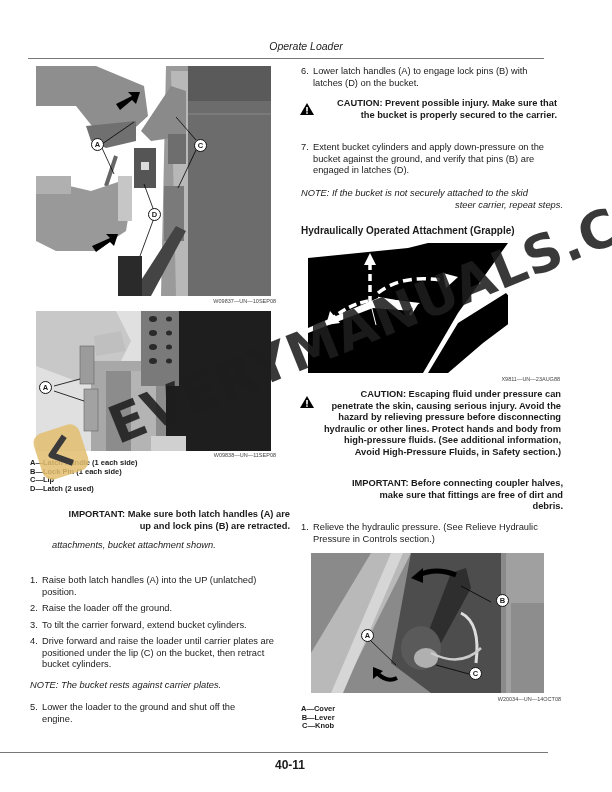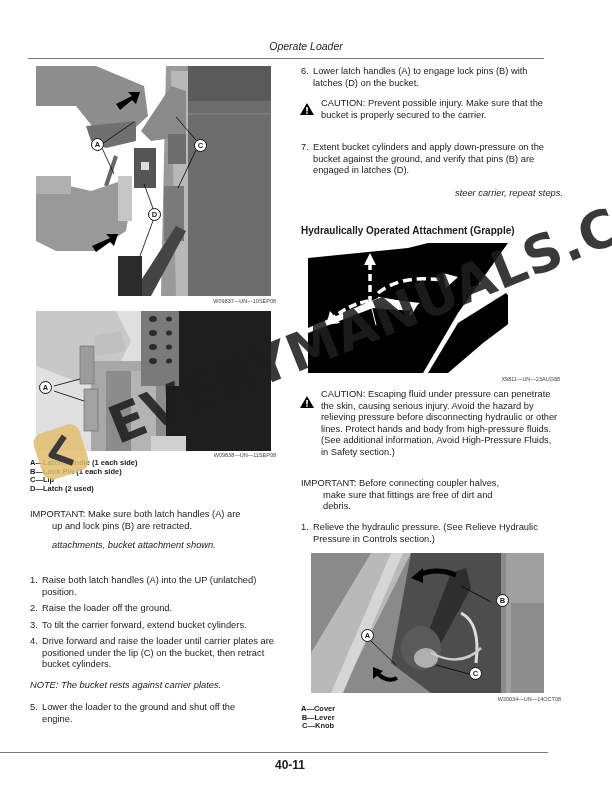--- a/index.html
+++ b/index.html
@@ -10,21 +10,21 @@
   .rule { position: absolute; left: 28px; width: 516px; height: 1px; background: #777; }
   .rule.top { top: 58px; }
   .rule.bottom { top: 752px; left: 0; width: 548px; }
   .page-number { position: absolute; top: 758px; left: 0; width: 580px; text-align: center;
                  font-weight: bold; font-size: 12px; }
   .fig { position: absolute; overflow: hidden; }
   .fig-code { position: absolute; font-size: 5.5px; color: #444; text-align: right; }
   .callout { position: absolute; width: 11px; height: 11px; border: 1.2px solid #111; border-radius: 50%;
              background: #fff; font-size: 7.5px; font-weight: bold; text-align: center; line-height: 11px; }
   .text { position: absolute; font-size: 9.3px; line-height: 11.5px; }
-  .imp { font-weight: normal; }
+  .imp { font-weight: bold; text-align: right; }
   .imp .cont { padding-left: 22px; }
   .note { font-style: italic; }
   .legend { position: absolute; font-size: 7.5px; line-height: 8.6px; font-weight: bold; }
   .caution-icon { position: absolute; width: 14px; height: 12px; }
   .section-heading { position: absolute; font-weight: bold; font-size: 10px; }
   .wm-text { position: absolute; left: 100px; top: 400px; font-size: 52px; font-weight: bold;
              color: rgba(30,30,30,0.88); transform: rotate(-22deg); transform-origin: 0 0;
              letter-spacing: 1px; white-space: nowrap; pointer-events: none; font-family: "DejaVu Sans", sans-serif; }
   .wm-logo { position: absolute; left: 37px; top: 428px; width: 48px; height: 48px;
              background: rgba(226,190,110,0.85); border-radius: 10px; transform: rotate(-18deg); }
@@ -165,20 +165,21 @@
   <rect x="6.2" y="9.3" width="1.6" height="1.5" fill="#fff"></rect>
 </svg>
 <div class="text imp" style="left:321px; top:98px; width:236px;">CAUTION: Prevent possible injury. Make sure that the bucket is properly secured to the carrier.</div>
 
 <div class="text" style="left:301px; top:142px; width:258px; display:flex;">
   <span style="width:12px; flex:none;">7.</span>
   <span>Extent bucket cylinders and apply down-pressure on the bucket against the ground, and verify that pins (B) are engaged in latches (D).</span>
 </div>
 
 <div class="text note" style="left:301px; top:188px; width:262px;">
+  <div>NOTE: If the bucket is not securely attached to the skid</div>
   <div style="padding-left:21px;text-align:right;">steer carrier, repeat steps.</div>
 </div>
 
 <div class="section-heading" style="left:301px; top:225px;">Hydraulically Operated Attachment (Grapple)</div>
 
 <div class="fig" style="left:308px; top:243px; width:200px; height:130px;">
   <svg width="200" height="130" viewBox="0 0 200 130">
 
     <polygon points="0,5 100,5 120,0 200,0 200,0 150,70 115,130 60,130 0,130" fill="#000"></polygon>
     <polygon points="0,0 100,0 100,5 0,15" fill="#fff"></polygon>

